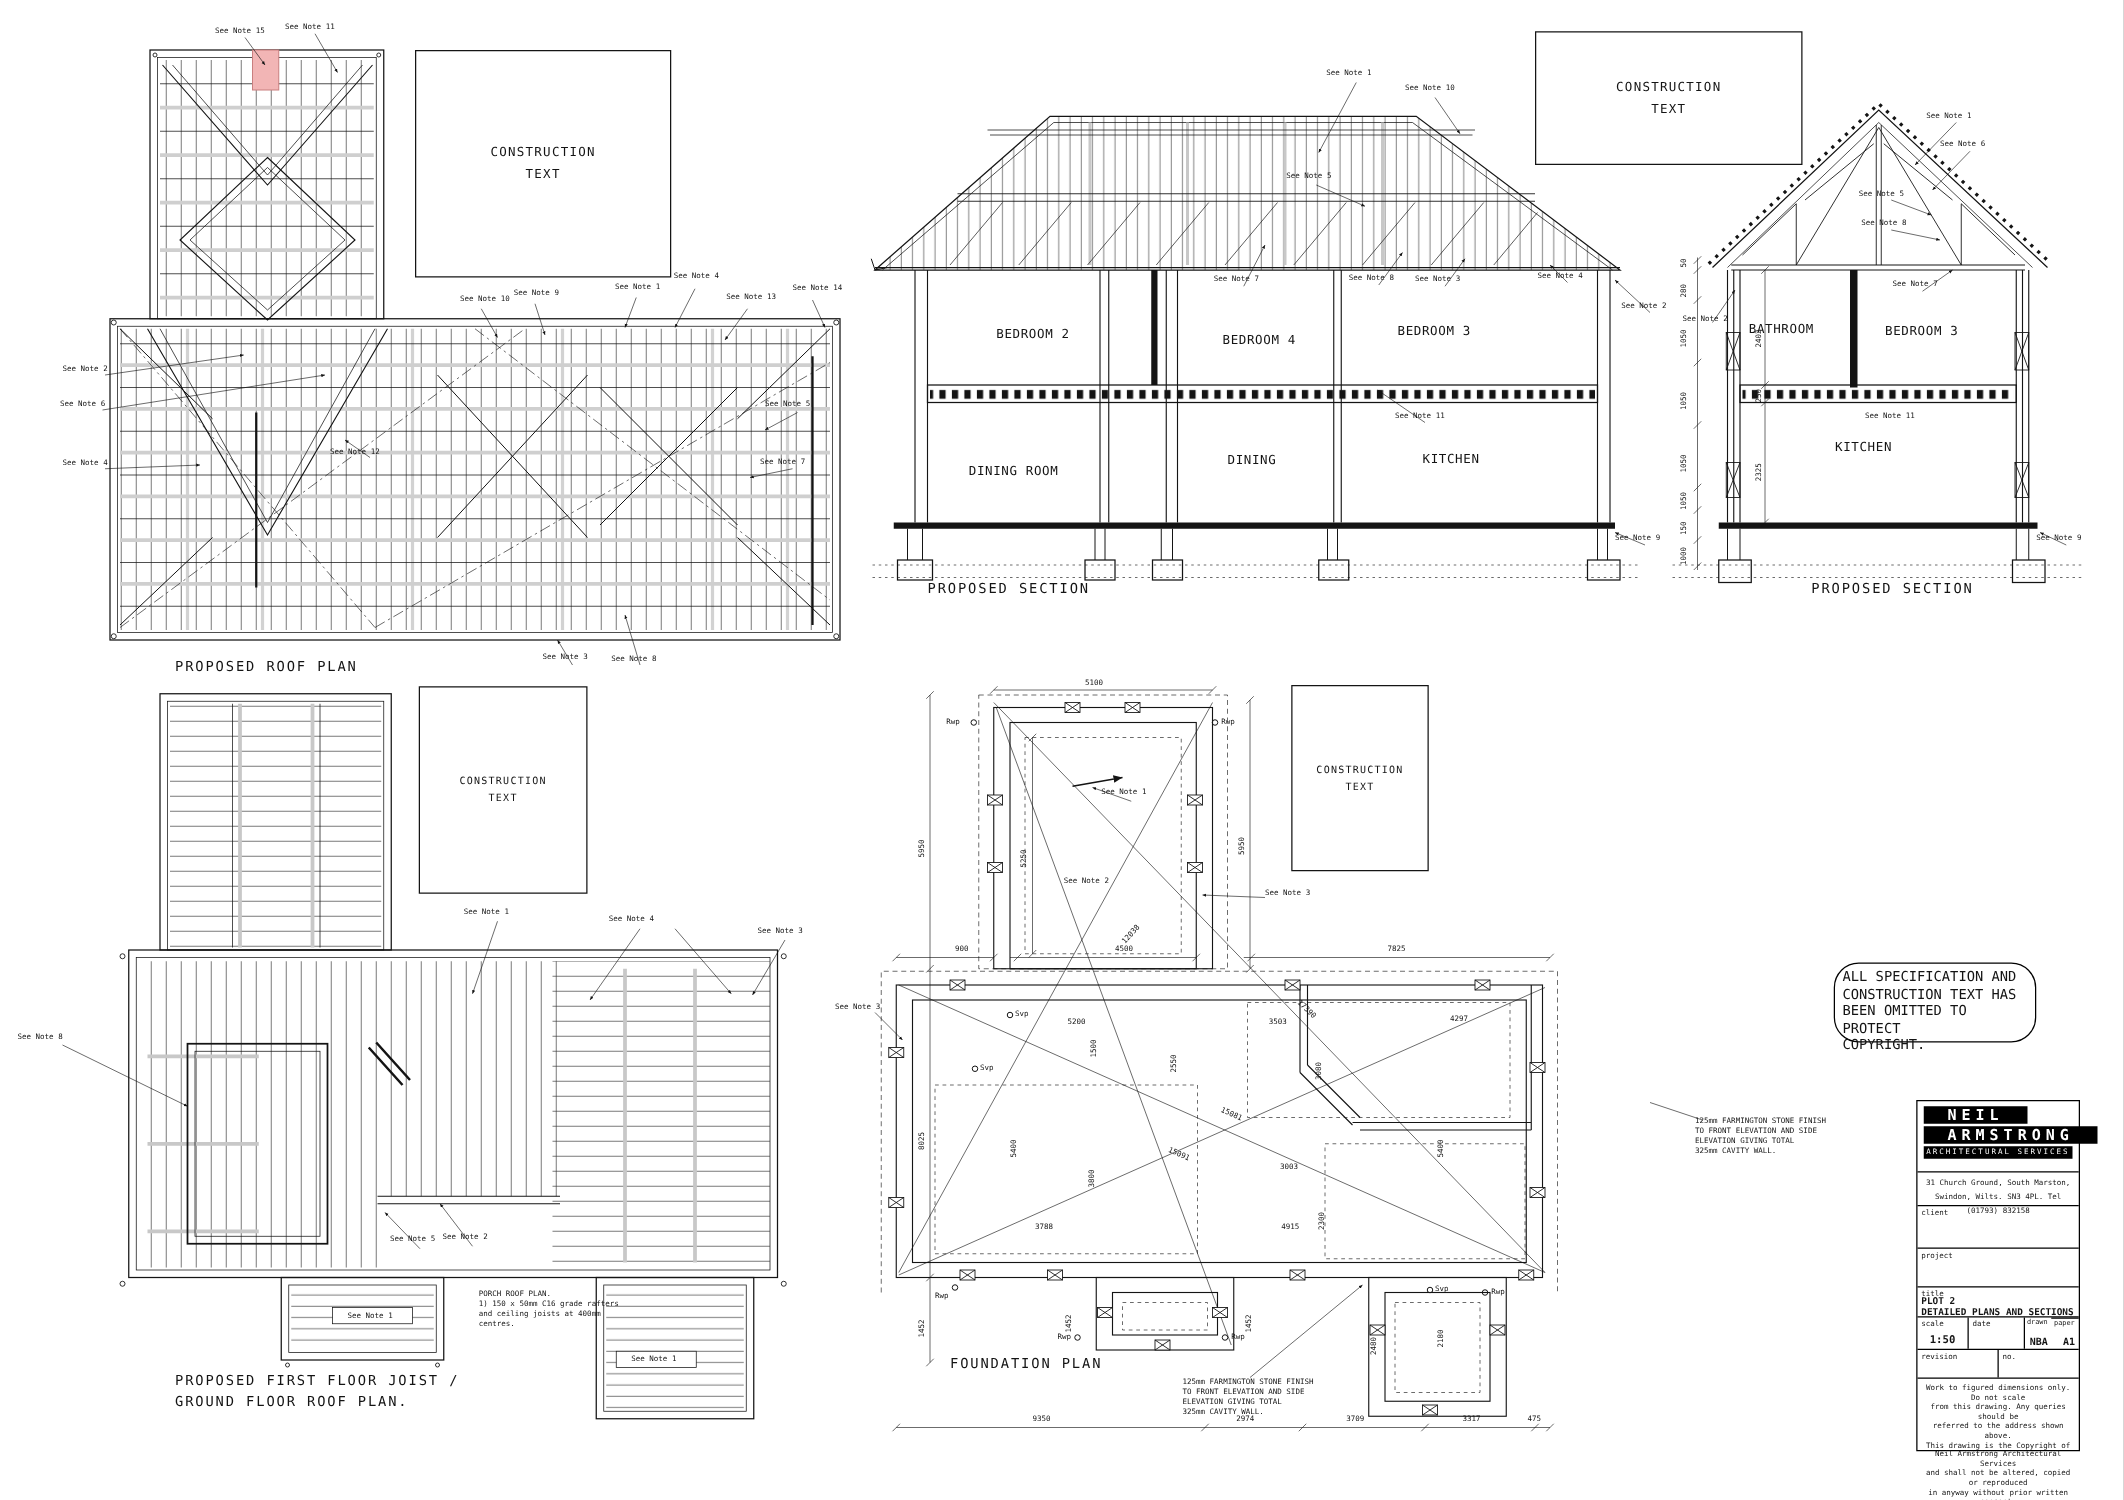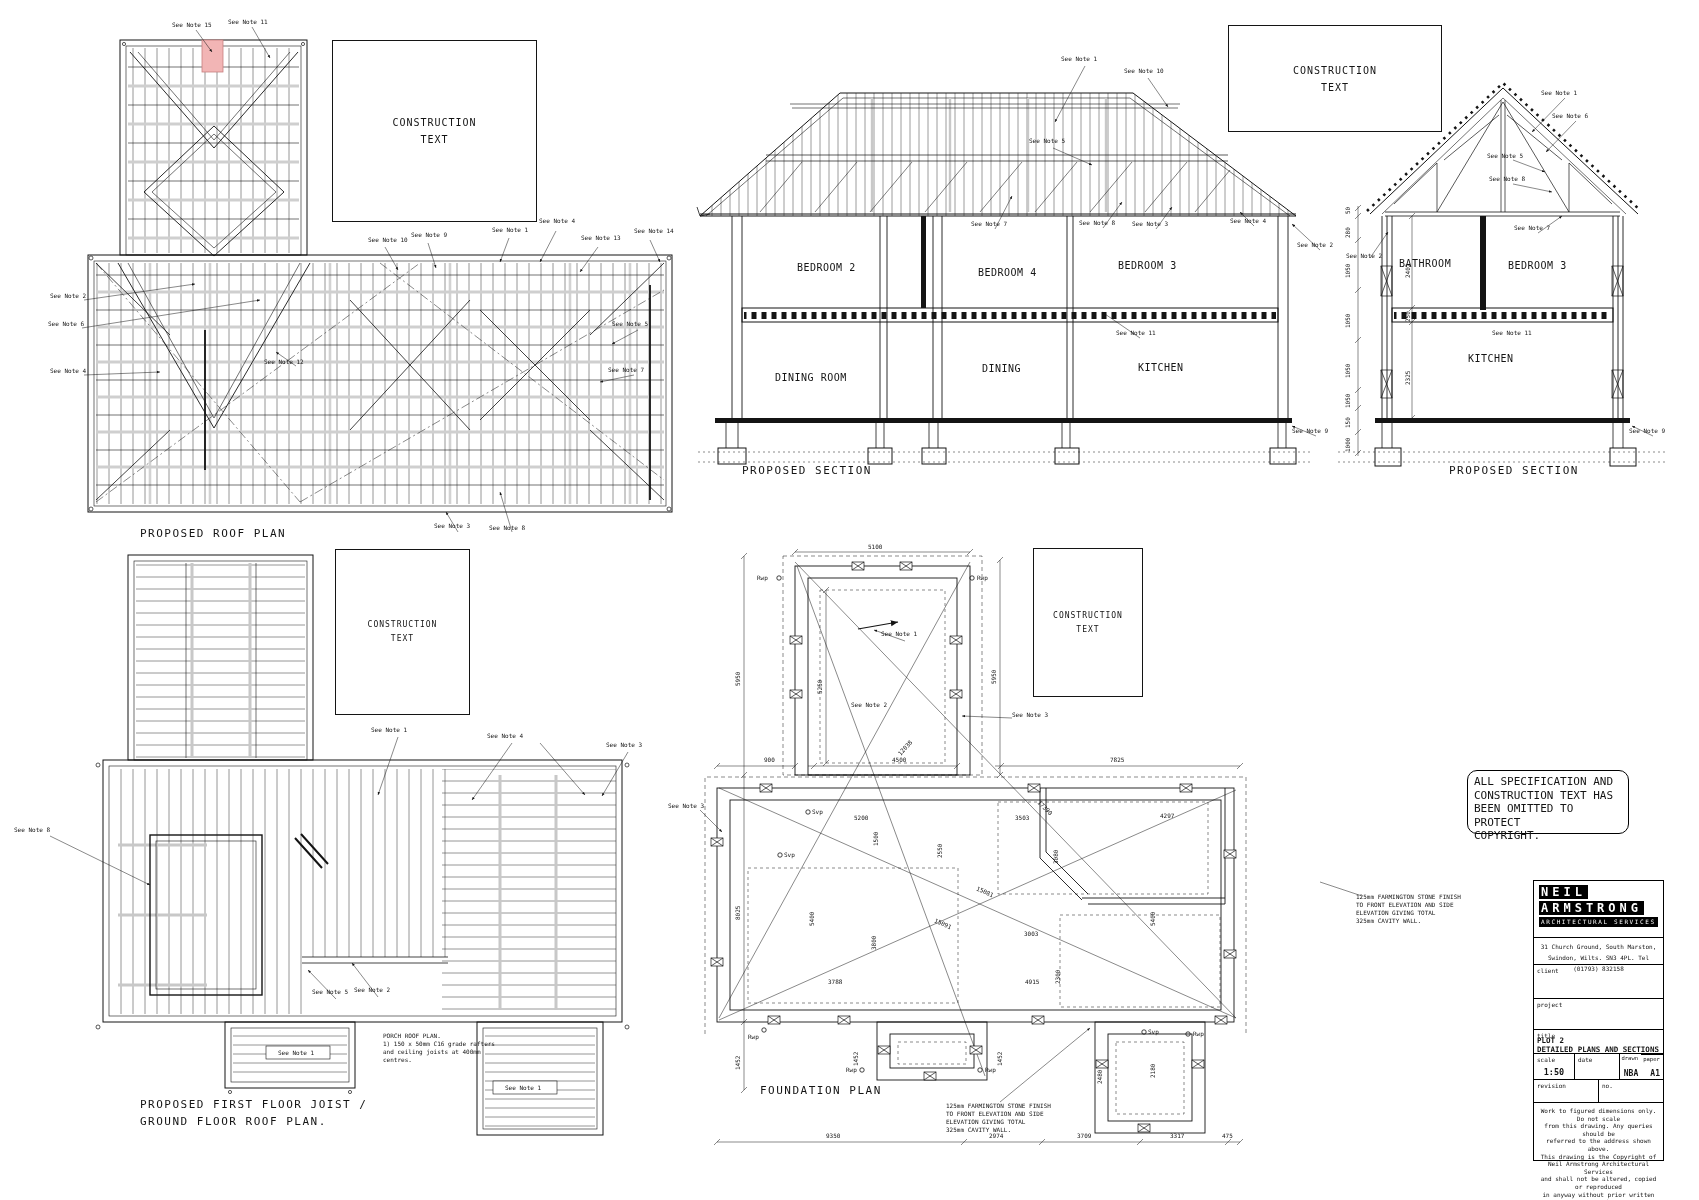--- a/index.html
+++ b/index.html
@@ -11,27 +11,27 @@
   .note{font-size:6px}
   .dim{font-size:6px}
   .vdim{transform:rotate(-90deg);transform-origin:0 0;font-size:6px}
   .ddim{font-size:6px}
   .room{font-size:10px;letter-spacing:.5px}
   .ptitle{font-size:11px;letter-spacing:1.5px}
   .cbox{position:absolute;border:1.6px solid #141414;display:flex;align-items:center;justify-content:center;background:#fff}
   .cbox .ct{white-space:pre-line;letter-spacing:1px;line-height:1.7;text-align:center}
   .ct10{font-size:10px}.ct8{font-size:8px}
   #copybox{position:absolute;left:1467px;top:770px;width:162px;height:64px;border:1.8px solid #000;
-           border-radius:10px;padding:4px 6px;font-size:11px;line-height:13.5px;white-space:pre-line;background:#fff}
+           border-radius:20px;padding:4px 6px;font-size:11px;line-height:13.5px;white-space:pre-line;background:#fff}
   .pre{white-space:pre-line}
   
   #tblock{position:absolute;left:1533px;top:880px;width:131px;height:281px;border:1.6px solid #000;background:#fff;font-size:6px}
   .tb-logo{height:57px;padding:4px 0 0 5px;border-bottom:1px solid #000}
   .tb-n1,.tb-n2{display:block;width:max-content;background:#000;color:#fff;font-weight:bold;
-                font-size:12px;line-height:14px;padding:0 2px;letter-spacing:4px;margin-bottom:2px}
+                font-size:12px;line-height:14px;padding:0 19px;letter-spacing:4px;margin-bottom:2px}
   .tb-n3{display:block;width:max-content;background:#000;color:#fff;font-size:6px;line-height:8px;padding:1px 2px;letter-spacing:1.6px}
   .tb-addr{height:27px;border-bottom:1px solid #000;text-align:center;font-size:6px;line-height:11px;padding-top:3px}
   .tb-cell{position:relative;border-bottom:1px solid #000}
   .tb-lab{position:absolute;left:3px;top:2px;font-size:6px}
   .tb-client{height:34px}.tb-project{height:31px}
   .tb-title{height:24px}
   .tb-titleval{position:absolute;left:3px;top:7px;font-size:7.5px;font-weight:bold;line-height:8.5px;white-space:pre-line}
   .tb-row{display:flex;border-bottom:1px solid #000;height:26px}
   .tb-row>div{position:relative;flex:1;border-left:1px solid #000}
   .tb-row>div:first-child{border-left:none}

